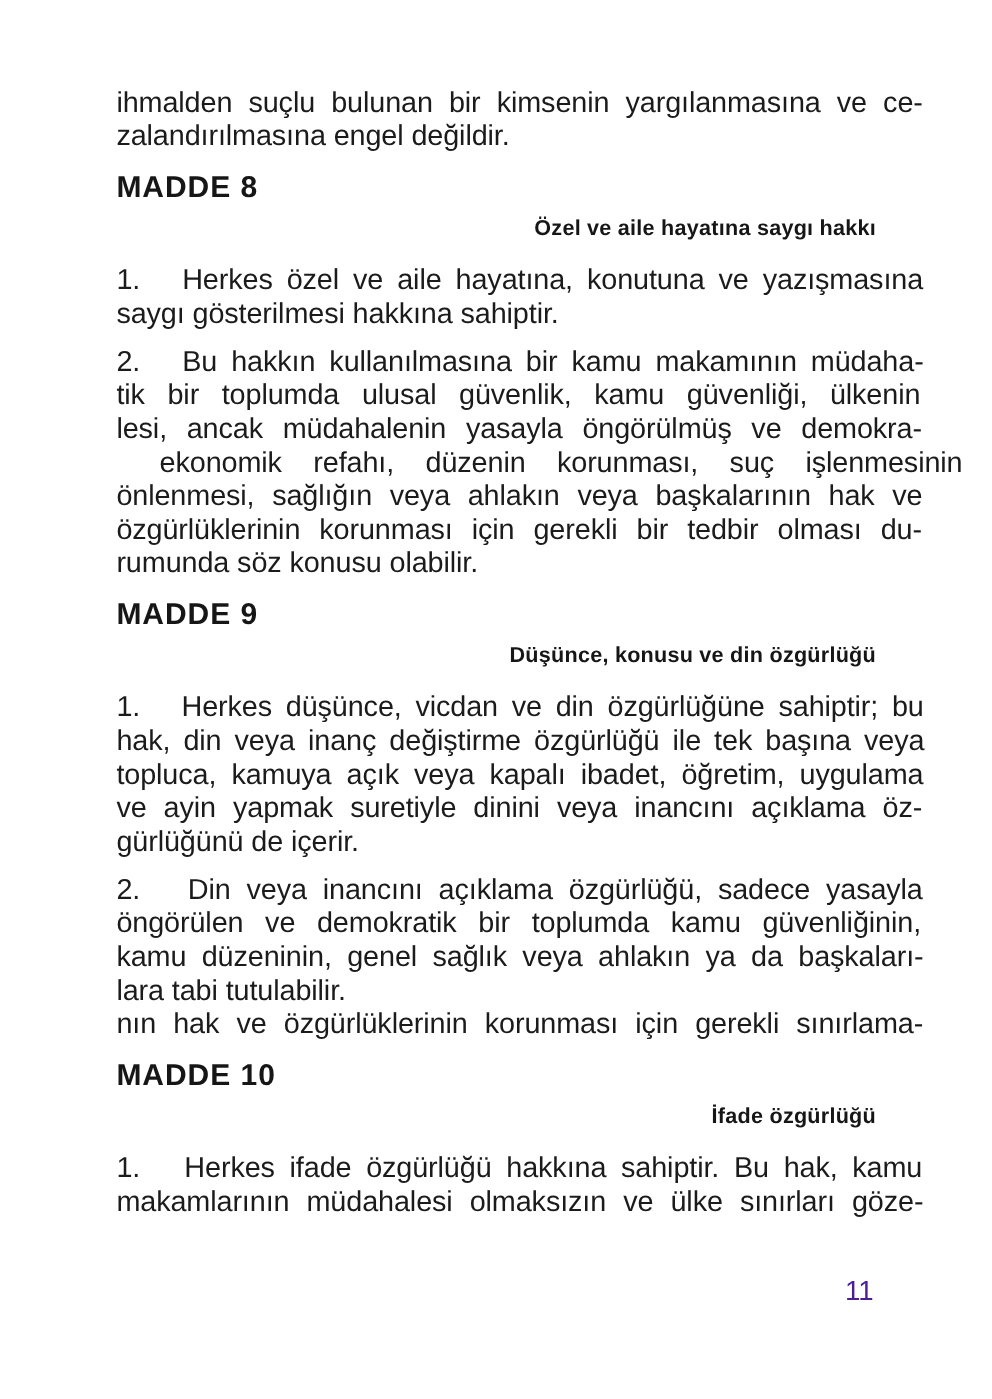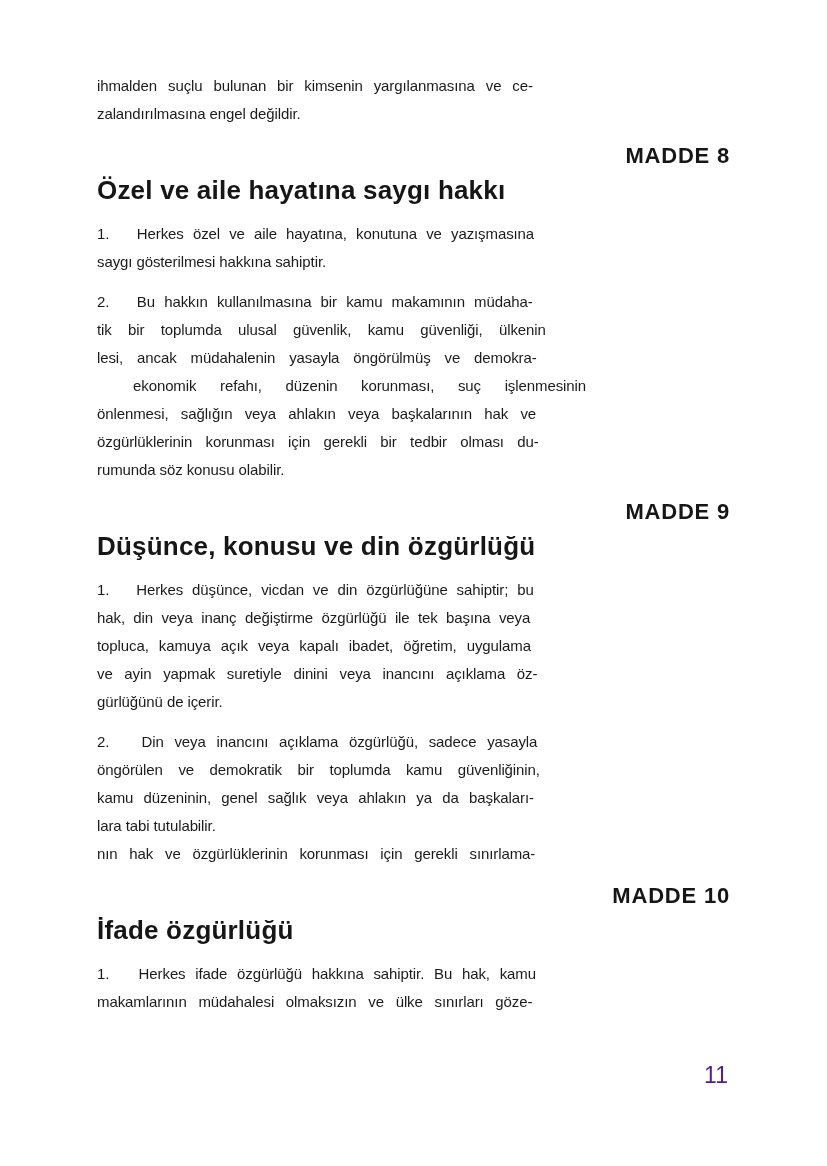--- a/index.html
+++ b/index.html
@@ -21,37 +21,37 @@
   .paragraph {
     margin: 0 0 12px 0;
   }
   .line {
     height: 28px;
     line-height: 28px;
     white-space: pre;
   }
   .line-text {
     display: inline-block;
-    font-size: 15px;
+    font-size: 24px;
     letter-spacing: -0.1px;
     transform-origin: 0 50%;
     white-space: pre;
   }
   .article-number {
     margin-top: 8px;
-    text-align: right;
-    font-size: 22px;
+    text-align: left;
+    font-size: 25px;
     font-weight: 700;
     line-height: 32px;
     letter-spacing: 0.8px;
     color: #161616;
   }
   .article-title {
-    text-align: left;
-    font-size: 26px;
+    text-align: right;
+    font-size: 18px;
     font-weight: 700;
     line-height: 36px;
     letter-spacing: 0.2px;
     margin-bottom: 12px;
     color: #161616;
   }
   .page-number {
     padding: 33px 99px 0 0;
     text-align: right;
     font-size: 23px;

